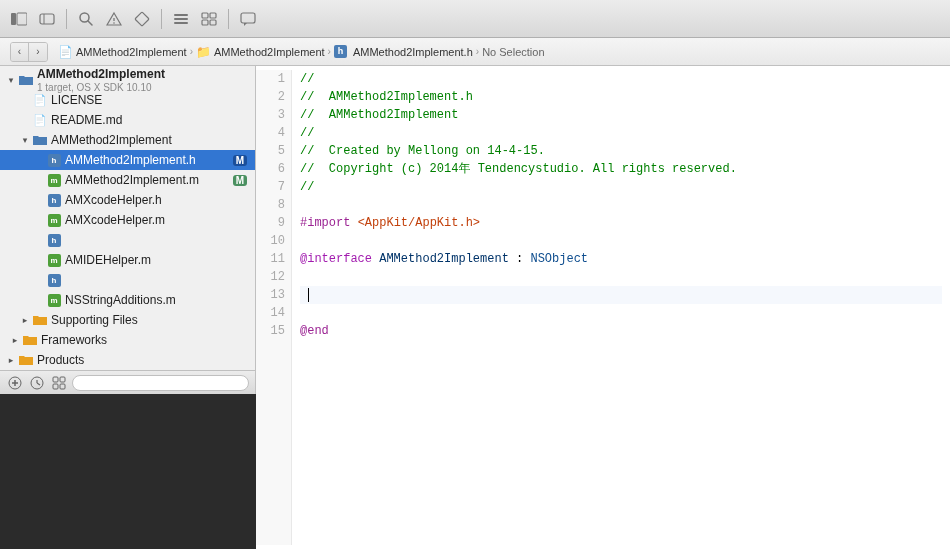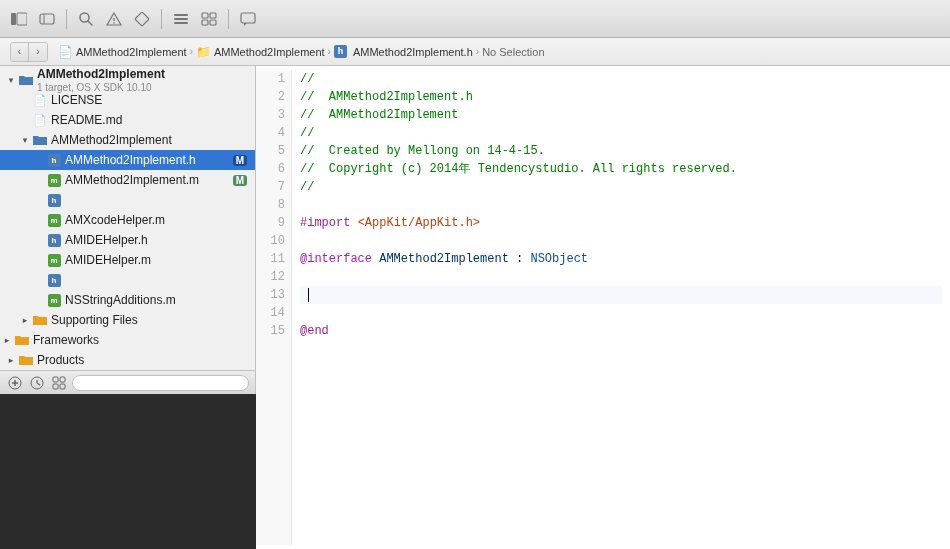--- a/index.html
+++ b/index.html
@@ -363,36 +363,36 @@
         </span>
         <span class="tree-label">AMMethod2Implement.m</span>
         <span class="file-badge" style="background:#4a9060;">M</span>
       </div>
 
       <div class="tree-item" style="padding-left:32px;">
         <span class="tree-arrow empty"></span>
         <span class="tree-icon">
           <span class="h-badge">h</span>
         </span>
+        <span class="tree-label">AMXcodeHelper.h</span>
       </div>
 
       <div class="tree-item" style="padding-left:32px;">
         <span class="tree-arrow empty"></span>
         <span class="tree-icon">
           <span class="m-badge">m</span>
         </span>
         <span class="tree-label">AMXcodeHelper.m</span>
       </div>
 
       <div class="tree-item" style="padding-left:32px;">
         <span class="tree-arrow empty"></span>
         <span class="tree-icon">
           <span class="h-badge">h</span>
         </span>
-        <span class="tree-label">AMIDEHelper.h</span>
       </div>
 
       <div class="tree-item" style="padding-left:32px;">
         <span class="tree-arrow empty"></span>
         <span class="tree-icon">
           <span class="m-badge">m</span>
         </span>
         <span class="tree-label">AMIDEHelper.m</span>
       </div>
 
@@ -414,21 +414,21 @@
       <div class="tree-item" style="padding-left:18px;">
         <span class="tree-arrow closed"></span>
         <span class="tree-icon">
           <svg width="14" height="12" viewBox="0 0 14 12">
               <path d="M0,2 L0,11 L14,11 L14,3 L6,3 L5,2 Z" fill="#e8a020"></path>
             </svg>
         </span>
         <span class="tree-label">Supporting Files</span>
       </div>
 
-      <div class="tree-item" style="padding-left:0;">
+      <div class="tree-item" style="padding-left:8px;">
         <span class="tree-arrow closed"></span>
         <span class="tree-icon">
           <svg width="14" height="12" viewBox="0 0 14 12">
               <path d="M0,2 L0,11 L14,11 L14,3 L6,3 L5,2 Z" fill="#e8a020"></path>
             </svg>
         </span>
         <span class="tree-label">Frameworks</span>
       </div>
 
       <div class="tree-item" style="padding-left:4px;">

